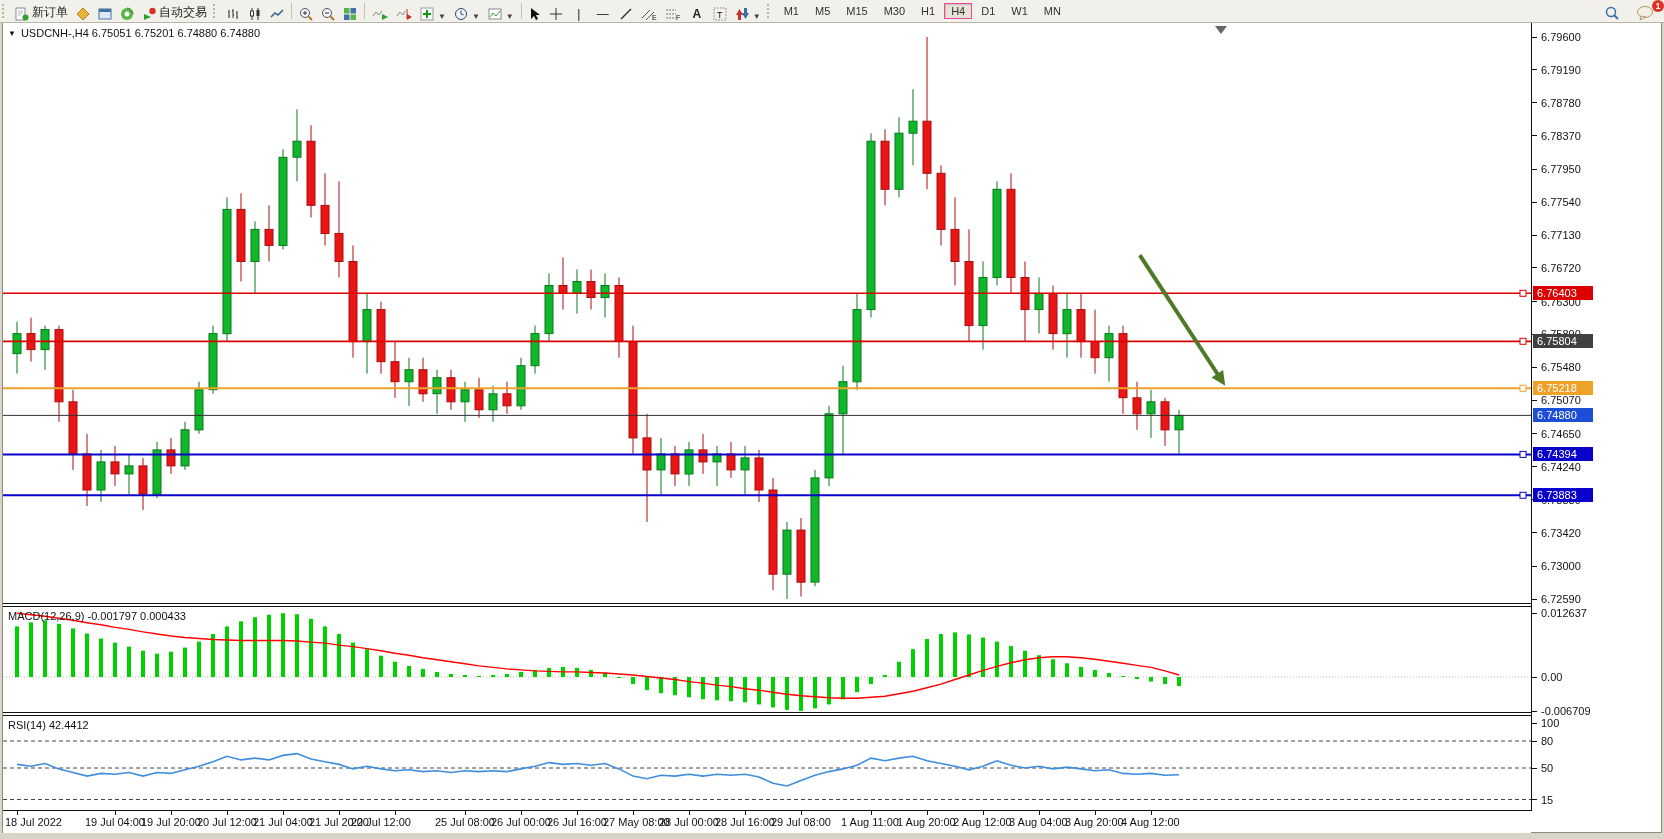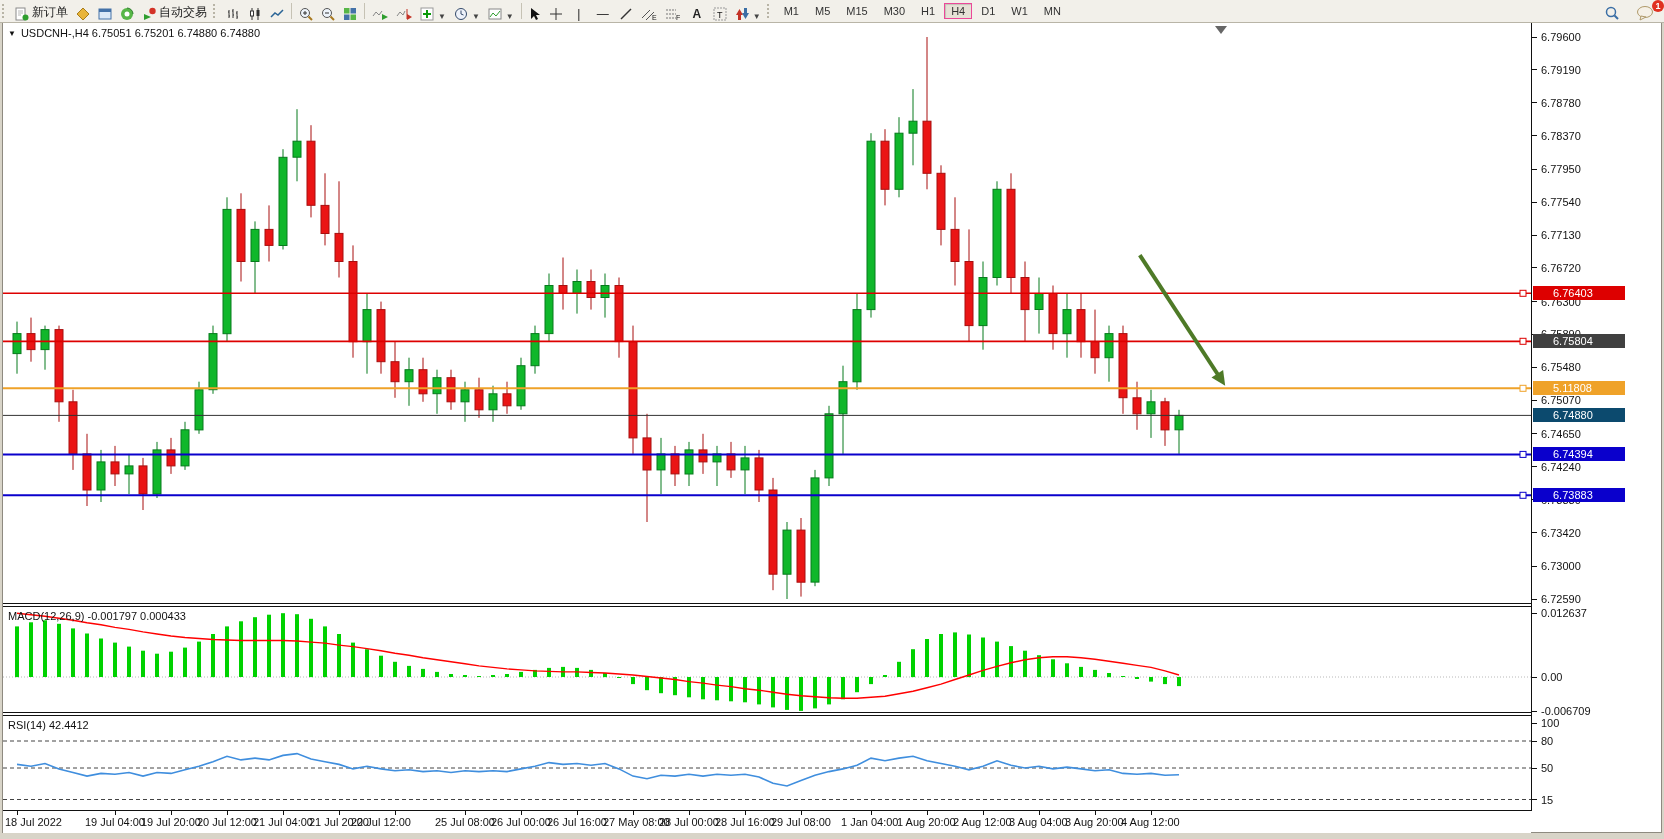--- a/index.html
+++ b/index.html
@@ -42,21 +42,21 @@
   .divider{position:absolute;left:0;right:0;height:4px;background:#fff;border-top:1px solid #111;border-bottom:1px solid #111;box-sizing:border-box;z-index:20;}
   .div1{top:580px;} .div2{top:689px;}
   .time-axis{position:absolute;left:0;top:787px;width:1528px;height:22px;border-top:1px solid #111;background:#fff;z-index:15;}
   .price-axis{
     position:absolute;right:0;top:0;width:129px;height:788px;background:#fff;
     border-left:1px solid #111;z-index:25;font-size:11px;color:#111;
   }
   .tick{position:absolute;left:0;height:12px;line-height:12px;display:flex;align-items:center;}
   .tick i{display:inline-block;width:5px;height:0;border-top:1px solid #111;margin-right:4px;}
   .pbadge{
-    position:absolute;left:1px;height:14px;line-height:14px;padding:0 20px;min-width:52px;
+    position:absolute;left:1px;height:14px;line-height:14px;padding:0 4px;min-width:52px;
     color:#fff;font-size:11px;z-index:30;
   }
   .chart-title{
     position:absolute;left:5px;top:4px;font-size:11px;color:#111;z-index:22;
     display:flex;align-items:center;gap:5px;background:transparent;
   }
   .chart-title .tri{font-size:8px;color:#111;}
   .pane-label{position:absolute;left:5px;top:3px;font-size:11px;color:#111;z-index:22;}
   .tlabel{position:absolute;top:5px;font-size:11px;color:#111;white-space:nowrap;}
   .tdash{position:absolute;top:0;width:1px;height:4px;background:#111;}
@@ -641,21 +641,21 @@
       <div class="tlabel" style="left:544px">26 Jul 16:00</div>
       <div class="tdash" style="left:630px"></div>
       <div class="tlabel" style="left:600px">27 May 08:00</div>
       <div class="tdash" style="left:686px"></div>
       <div class="tlabel" style="left:656px">28 Jul 00:00</div>
       <div class="tdash" style="left:742px"></div>
       <div class="tlabel" style="left:712px">28 Jul 16:00</div>
       <div class="tdash" style="left:798px"></div>
       <div class="tlabel" style="left:768px">29 Jul 08:00</div>
       <div class="tdash" style="left:868px"></div>
-      <div class="tlabel" style="left:838px">1 Jan 04:00</div>
+      <div class="tlabel" style="left:838px">1 Aug 11:00</div>
       <div class="tdash" style="left:924px"></div>
       <div class="tlabel" style="left:894px">1 Aug 20:00</div>
       <div class="tdash" style="left:980px"></div>
       <div class="tlabel" style="left:950px">2 Aug 12:00</div>
       <div class="tdash" style="left:1036px"></div>
       <div class="tlabel" style="left:1006px">3 Aug 04:00</div>
       <div class="tdash" style="left:1092px"></div>
       <div class="tlabel" style="left:1062px">3 Aug 20:00</div>
       <div class="tdash" style="left:1148px"></div>
       <div class="tlabel" style="left:1118px">4 Aug 12:00</div>
@@ -674,24 +674,24 @@
       <div class="tick" style="top:338.3px"><i></i>6.75480</div>
       <div class="tick" style="top:371.2px"><i></i>6.75070</div>
       <div class="tick" style="top:404.8px"><i></i>6.74650</div>
       <div class="tick" style="top:437.7px"><i></i>6.74240</div>
       <div class="tick" style="top:470.6px"><i></i>6.73830</div>
       <div class="tick" style="top:503.5px"><i></i>6.73420</div>
       <div class="tick" style="top:537.1px"><i></i>6.73000</div>
       <div class="tick" style="top:570.0px"><i></i>6.72590</div>
       <div class="pbadge" style="top:263.3px;background:#dd0000">6.76403</div>
       <div class="pbadge" style="top:311.3px;background:#404040">6.75804</div>
-      <div class="pbadge" style="top:358.3px;background:#efa229">5.11808</div>
+      <div class="pbadge" style="top:358.3px;background:#efa229">6.75218</div>
       <div class="pbadge" style="top:424.4px;background:#0a00cc">6.74394</div>
       <div class="pbadge" style="top:465.3px;background:#0a00cc">6.73883</div>
-      <div class="pbadge" style="top:385.4px;background:#0c4a6e">6.74880</div>
+      <div class="pbadge" style="top:385.4px;background:#1d4ed8">6.74880</div>
       <div class="tick" style="top:584.0px"><i></i>0.012637</div>
       <div class="tick" style="top:648.0px"><i></i>0.00</div>
       <div class="tick" style="top:682.0px"><i></i>-0.006709</div>
       <div class="tick" style="top:694.0px"><i></i>100</div>
       <div class="tick" style="top:712.0px"><i></i>80</div>
       <div class="tick" style="top:739.0px"><i></i>50</div>
       <div class="tick" style="top:770.5px"><i></i>15</div>
     </div>
 </div>
 

